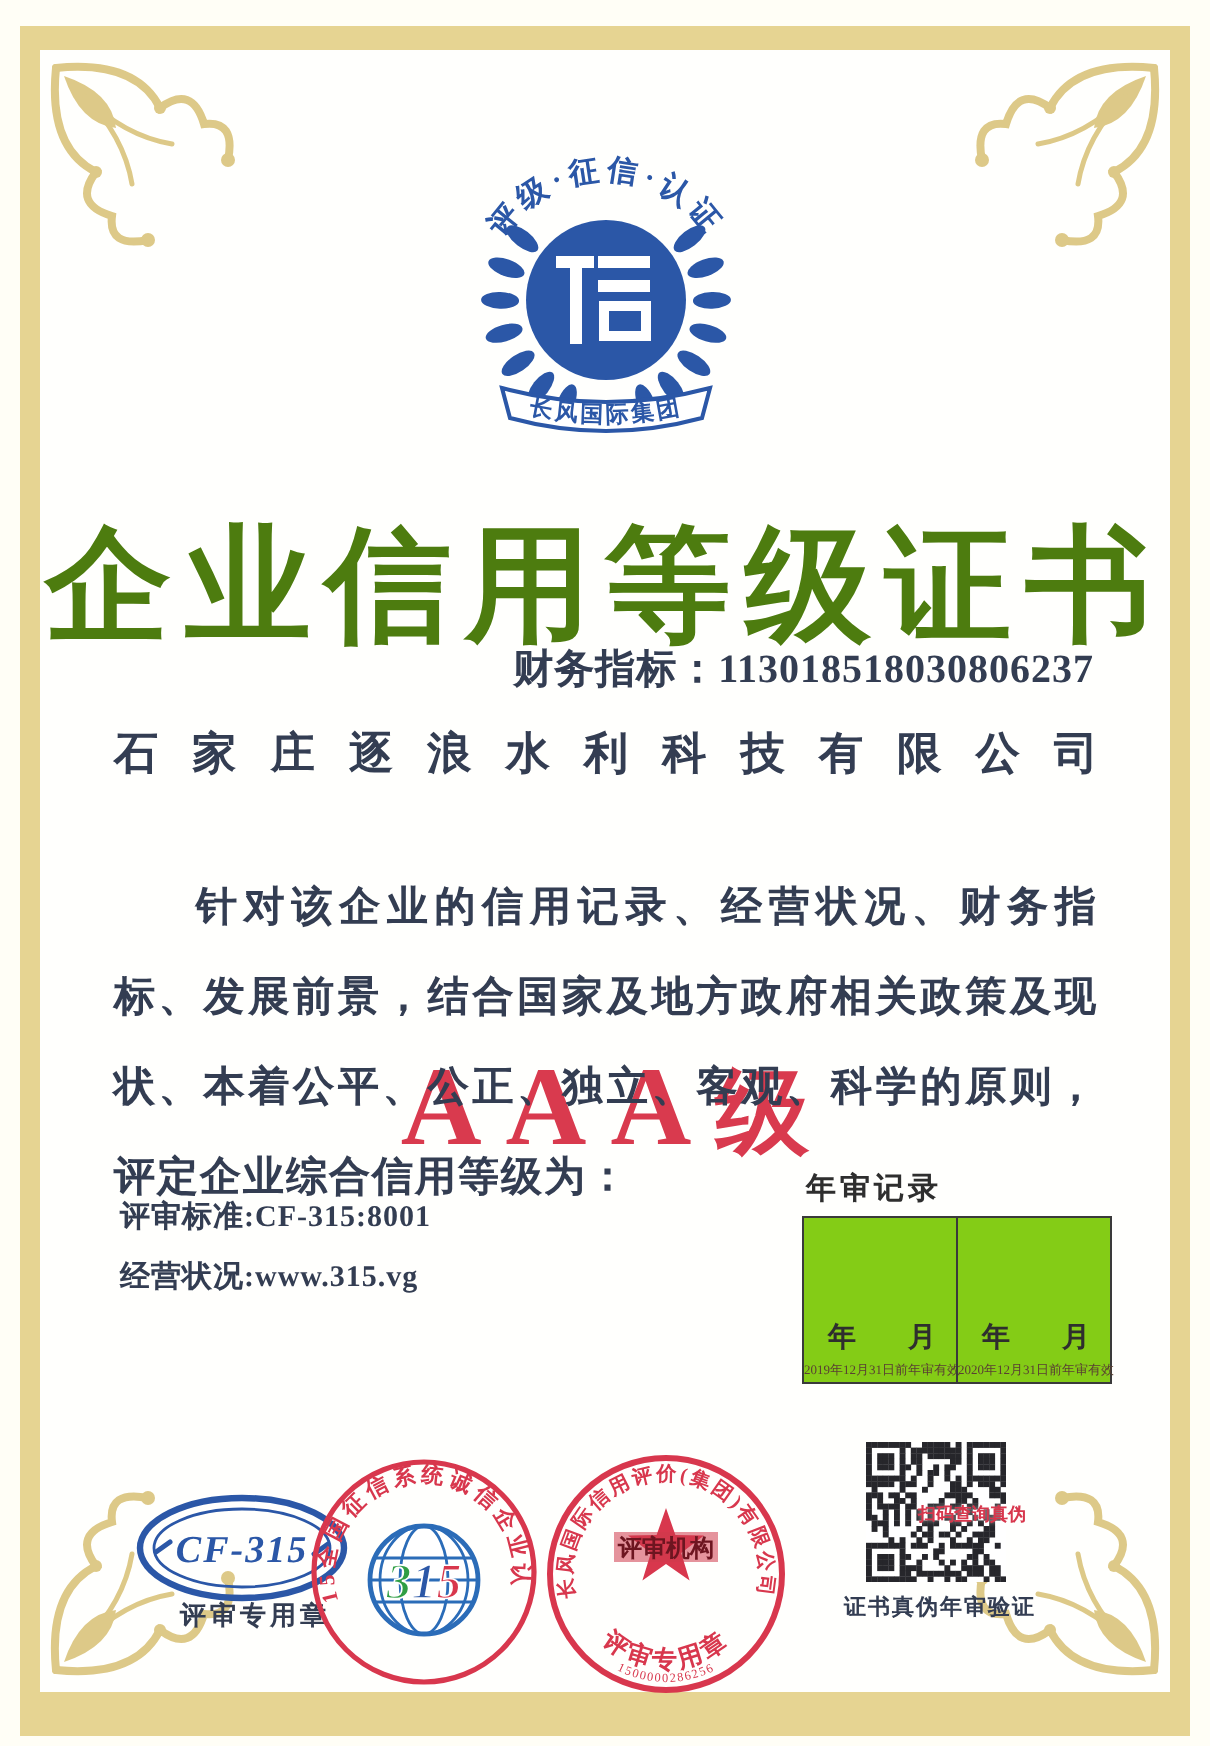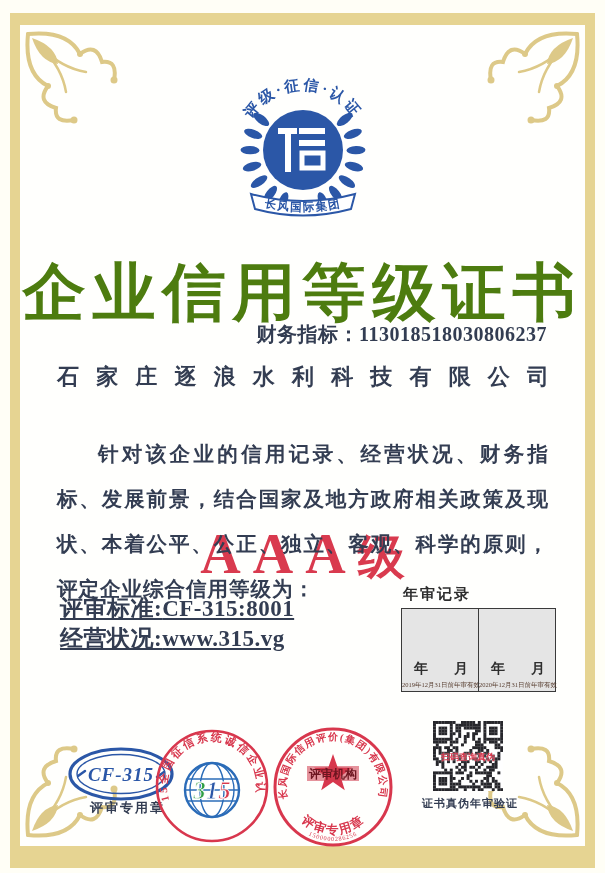--- a/index.html
+++ b/index.html
@@ -37,37 +37,38 @@
     top:432px;left:57px;width:492px;
     font-size:20.5px;font-weight:bold;line-height:45px;color:#333d52;
     text-indent:2em;text-align:justify;letter-spacing:1px;
   }
   .rating{
     top:522px;left:0;width:605px;text-align:center;color:#d93a4e;white-space:nowrap;
   }
   .rating .grade{font-size:56px;font-weight:bold;letter-spacing:12px;}
   .rating .suffix{font-size:47px;font-weight:bold;letter-spacing:0;}
   .details{top:594px;left:60px;}
-  .details .row{font-size:23px;font-weight:bold;line-height:30px;color:#333d52;letter-spacing:0.5px;text-decoration:underline;}
+  .details .row{font-size:15px;font-weight:bold;line-height:30px;color:#333d52;letter-spacing:0.5px;}
   .annual{top:585px;left:401px;width:156px;font-family:Liberation Serif, serif;}
   .annual .annual-title{font-size:15px;font-weight:bold;letter-spacing:2px;margin:0 0 4px 2px;color:#2e2e2e;}
-  .annual .grid{display:flex;border:1.4px solid #3a3a3a;height:82px;width:153px;background:#e5e5e5;}
+  .annual .grid{display:flex;border:1.4px solid #3a3a3a;height:82px;width:153px;background:#84cc16;}
   .annual .cell{flex:1;position:relative;}
   .annual .cell + .cell{border-left:1.4px solid #3a3a3a;}
   .annual .ym{position:absolute;bottom:13px;left:0;right:4px;text-align:right;font-size:14px;font-weight:bold;letter-spacing:6px;color:#2e2e2e;}
   .annual .note{position:absolute;bottom:1px;left:0;right:0;text-align:center;font-size:6.5px;white-space:nowrap;color:#5a4033;}
   .cf315-badge{top:746px;left:66px;}
   .cf315-caption{top:799px;left:90px;font-size:13px;font-weight:bold;letter-spacing:2px;color:#333d52;}
   .seal315{top:726px;left:152px;}
   .review-seal{top:722px;left:268px;}
   .qr-wrap{top:721px;left:433px;width:70px;height:70px;}
   .qr-overlay{
     position:absolute;top:30px;left:0;width:70px;text-align:center;
     font-size:9px;font-weight:bold;color:#d8374d;z-index:4;white-space:nowrap;
     text-shadow:0 0 2px rgba(255,255,255,0.6);
+    padding-left:18px;
   }
   .qr-caption{top:796px;left:420px;width:100px;text-align:center;font-size:11px;font-weight:bold;letter-spacing:1px;color:#333d52;}
   svg text{font-family:"Liberation Serif","DejaVu Serif",serif;}
 </style>
 </head>
 <body>
 
 <div class="page">
 
   <div class="frame"></div>

